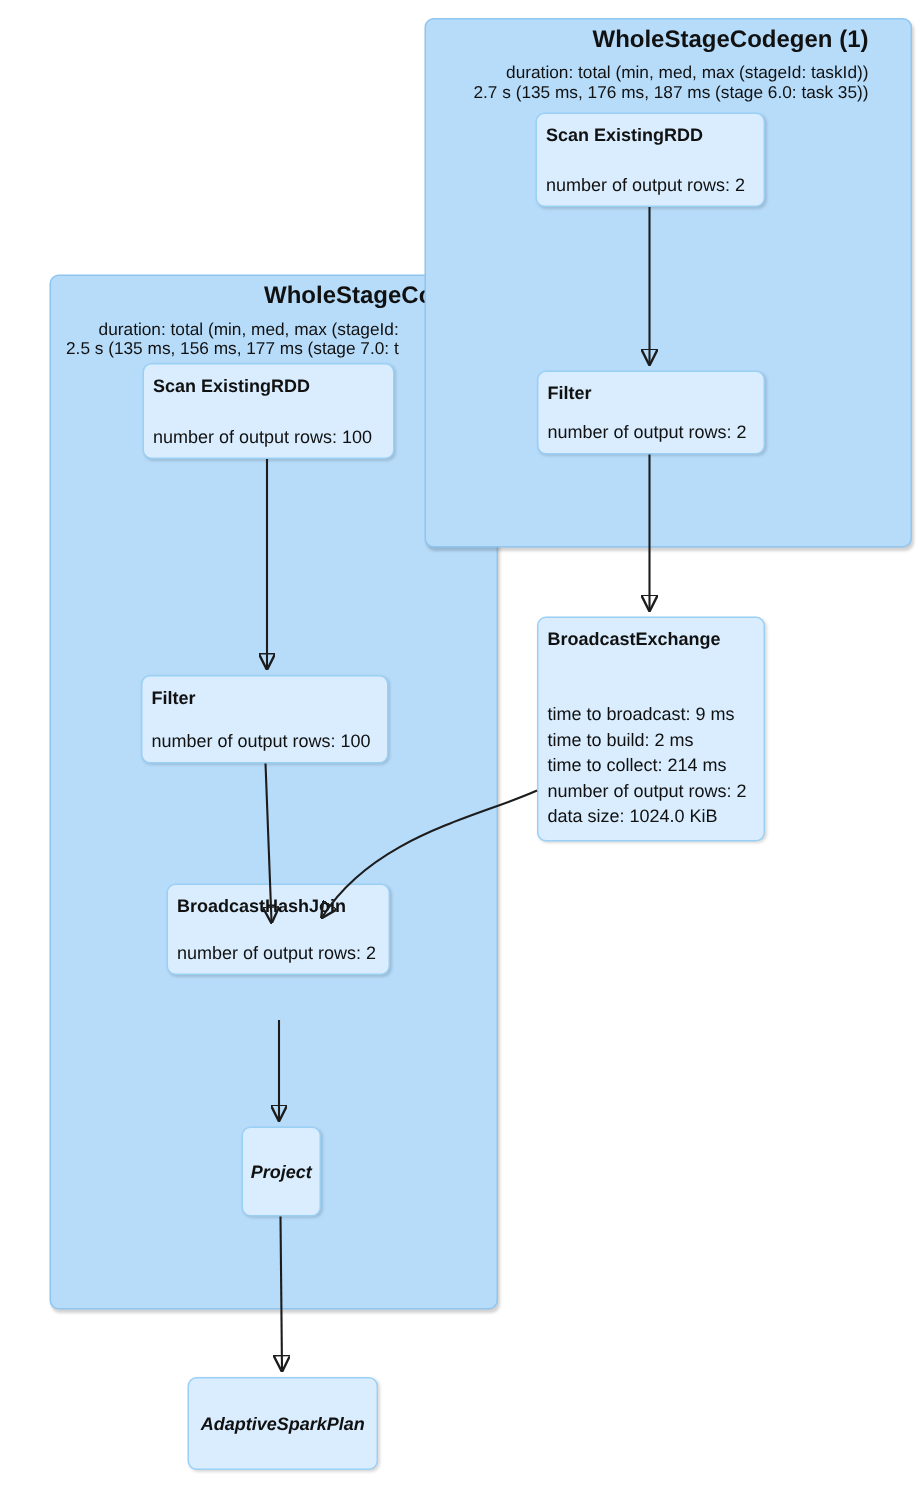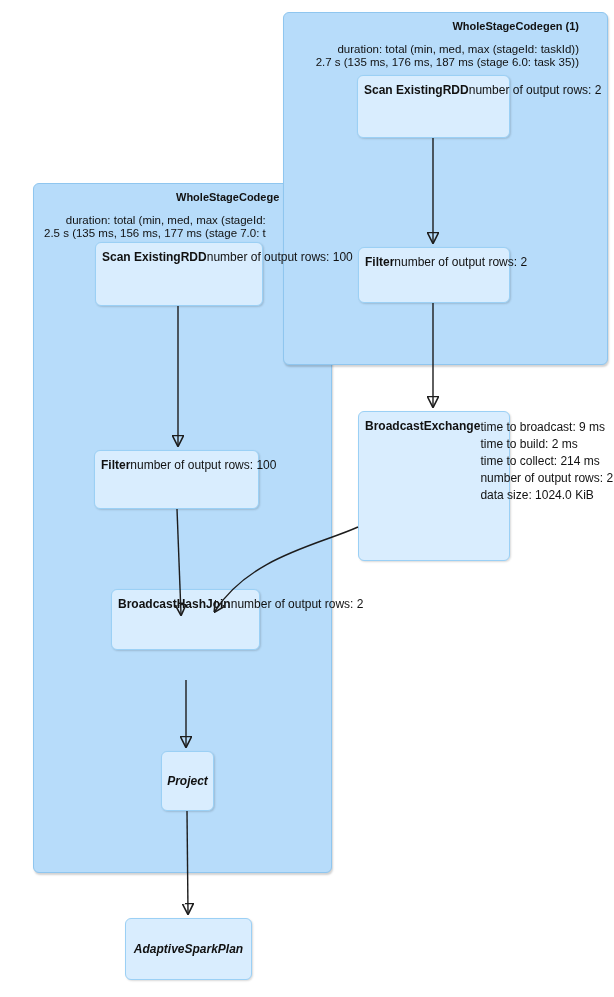--- a/index.html
+++ b/index.html
@@ -29,21 +29,21 @@
     background: var(--cluster-fill);
     border: 1px solid var(--cluster-border);
     border-radius: 6px;
     box-shadow: 1px 2px 2px rgba(0,0,0,0.18);
   }
   #cluster-wsc2 { left: 33px; top: 183px; width: 299px; height: 690px; z-index: 1; }
   #cluster-wsc1 { left: 283px; top: 12px; width: 325px; height: 353px; z-index: 2; }
   .cluster-title {
     position: absolute;
     top: 6px;
-    font-size: 11px;
+    font-size: 16px;
     font-weight: bold;
     white-space: nowrap;
     line-height: 15px;
   }
   #cluster-wsc1 .cluster-title { right: 28px; }
   #cluster-wsc2 .cluster-title { left: 142px; }
   .cluster-duration {
     position: absolute;
     top: 30px;
     font-size: 11.5px;
@@ -54,20 +54,21 @@
   #cluster-wsc1 .cluster-duration { right: 28px; }
   #cluster-wsc2 .cluster-duration { left: 10px; }
   .node {
     position: absolute;
     background: var(--node-fill);
     border: 1px solid var(--node-border);
     border-radius: 6px;
     box-shadow: 1px 1px 2px rgba(0,0,0,0.15);
     z-index: 3;
     display: flex;
+    flex-direction: column;
     justify-content: space-between;
     padding: 7px 6px;
     font-size: 12px;
   }
   .node .node-title { font-weight: bold; white-space: nowrap; line-height: 14px; }
   .node .node-metrics { line-height: 14px; white-space: nowrap; }
   .node .node-metrics.tall { line-height: 17px; }
   .node.centered { justify-content: center; align-items: center; font-style: italic; }
   #node-scan1   { left: 357px; top: 75px;  width: 153px; height: 63px; }
   #node-filter1 { left: 358px; top: 247px; width: 152px; height: 56px; }

